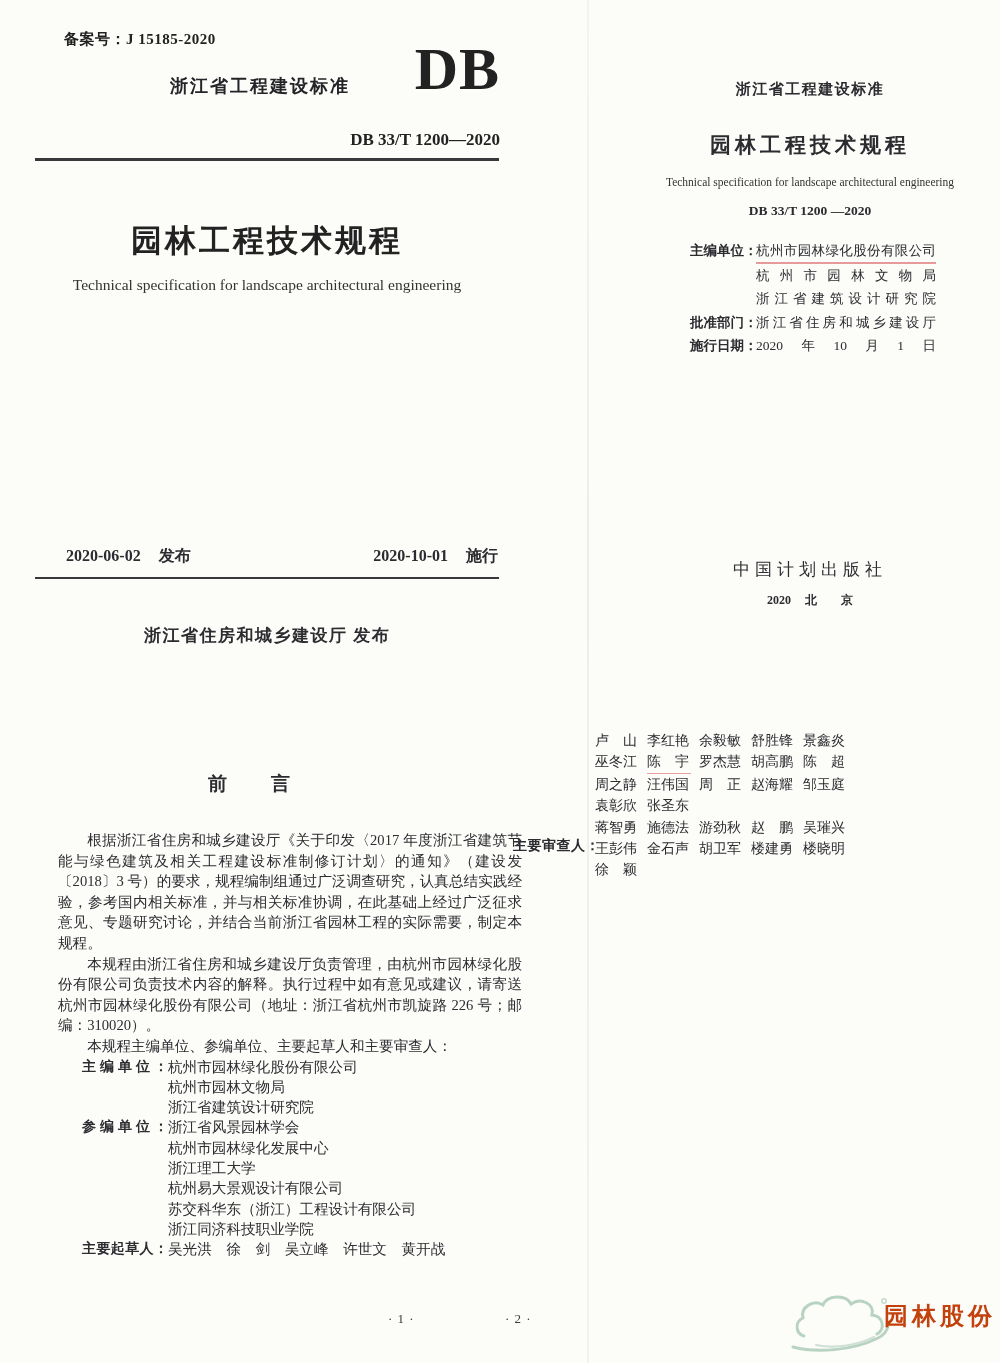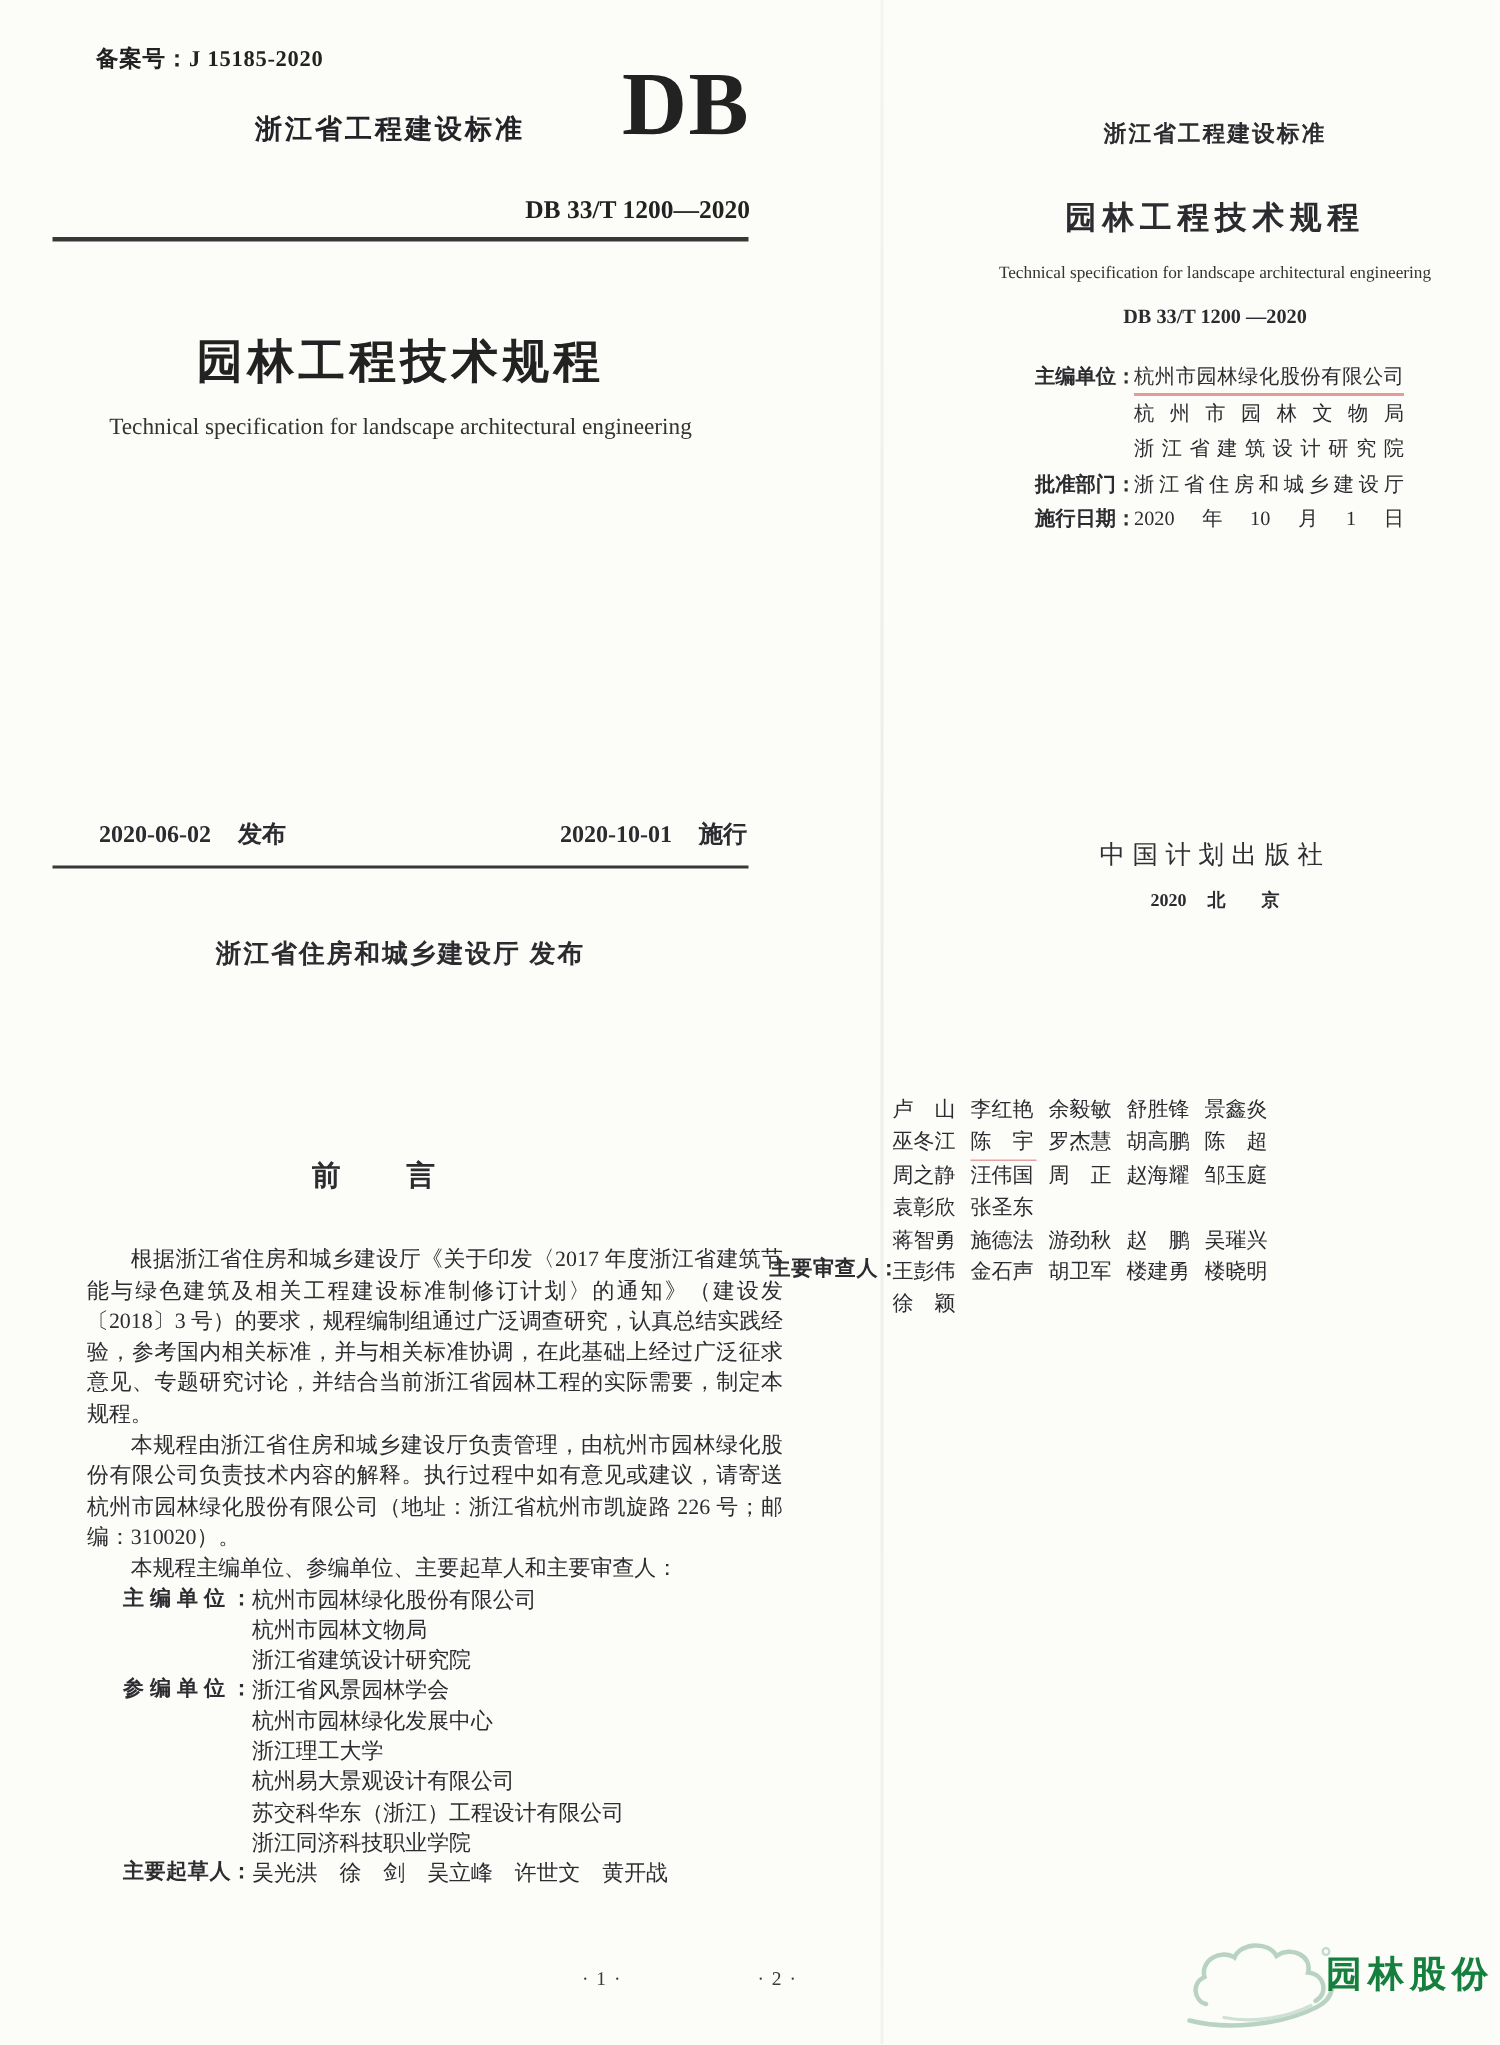--- a/index.html
+++ b/index.html
@@ -60,21 +60,21 @@
 
   
   .names-block{left:595px;top:730px;width:330px;font-size:14px;line-height:21.4px;white-space:nowrap;}
   .ncell{display:inline-block;width:52px;}
   .ncell.u-red2{width:auto;min-width:44px;margin-right:8px;border-bottom:1.5px solid #e8a0a0;}
   .reviewers-label{left:513px;top:837px;font-size:14px;font-weight:700;letter-spacing:.5px;}
 
   
   .wm-cloud{left:790px;top:1294px;}
   .wm-brand{left:884px;top:1300px;font-family:"Liberation Sans","DejaVu Sans",sans-serif;
-    font-size:24px;font-weight:600;letter-spacing:4px;color:#15803d;}
+    font-size:24px;font-weight:600;letter-spacing:4px;color:#c2410c;}
   .wm-stock{left:886px;top:1410px;font-family:Liberation Mono, monospace;
     font-size:13px;letter-spacing:2.5px;color:#b2cdbb;}
 </style>
 </head>
 <body>
 
 <div class="abs divider"></div>
 
 <div class="abs cover-record">备案号：J 15185-2020</div>
 <div class="abs cover-std ctr">浙江省工程建设标准</div>

